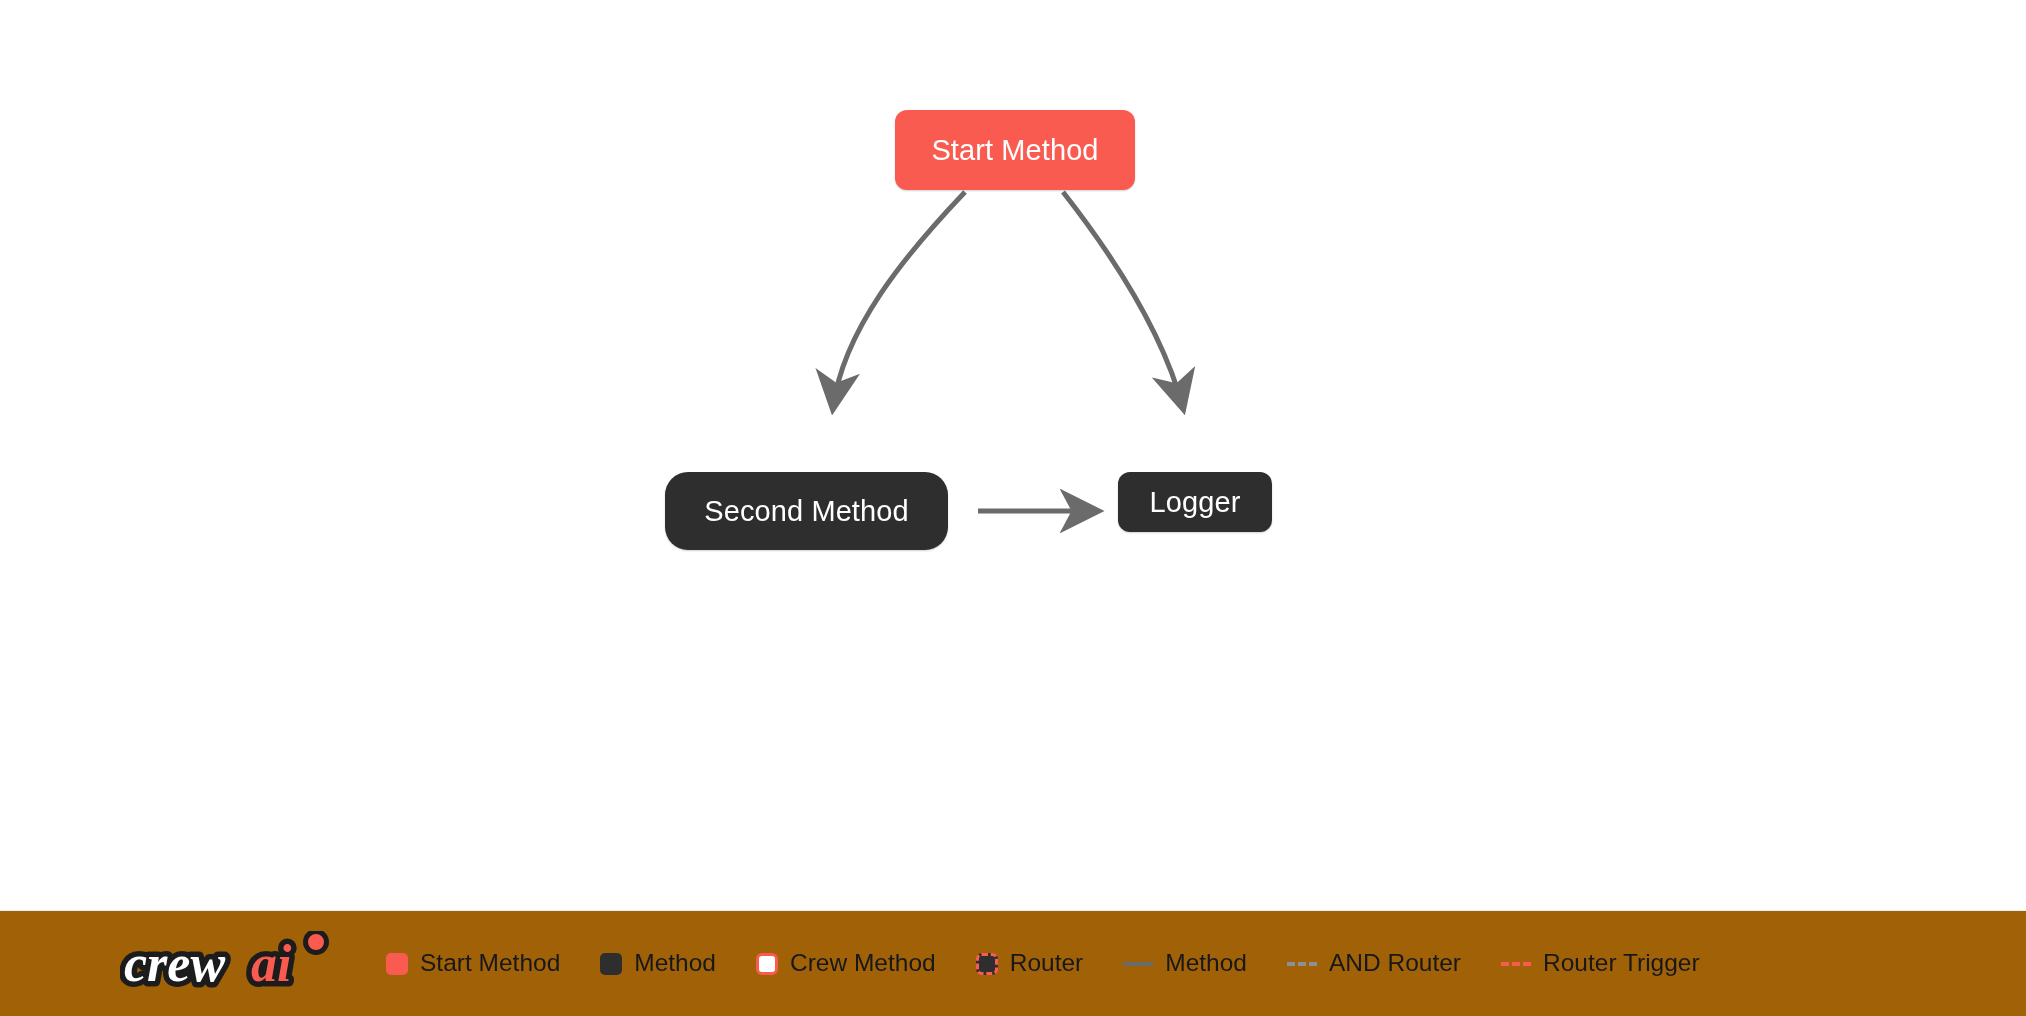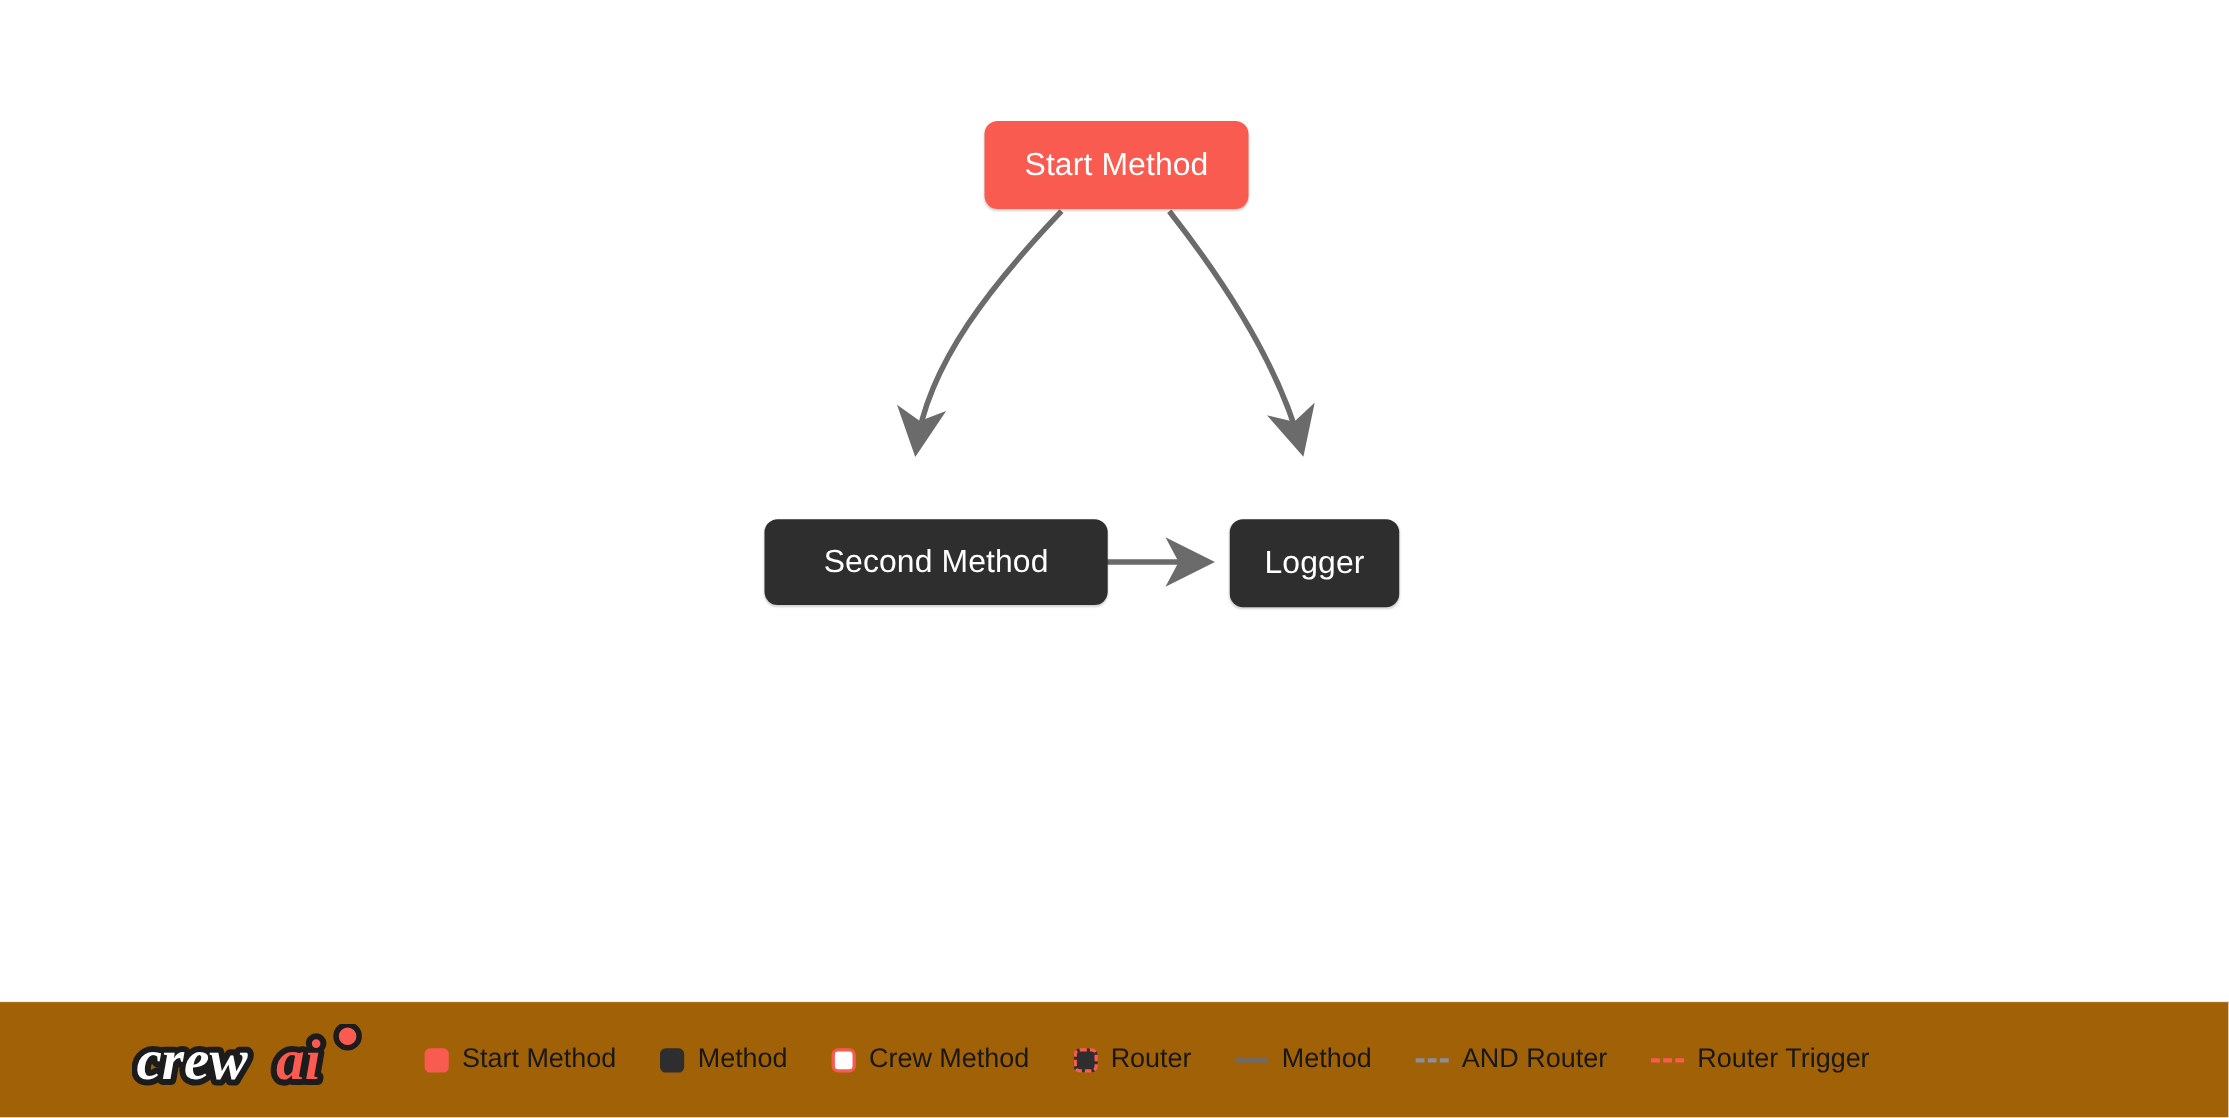--- a/index.html
+++ b/index.html
@@ -162,25 +162,25 @@
 
       <path d="M 1063 192 C 1110 252, 1163 332, 1183 408" fill="none" stroke="#6B6B6B" stroke-width="5" marker-end="url(#arrow-gray)"></path>
 
       <path d="M 978 511 L 1097 511" fill="none" stroke="#6B6B6B" stroke-width="5" marker-end="url(#arrow-gray)"></path>
     </svg>
 
     <div class="flow-node start" style="left:895px; top:110px; width:240px; height:80px;">
       <span>Start Method</span>
     </div>
 
-    <div class="flow-node method" style="left:695px; top:472px; width:312px; height:78px;">
+    <div class="flow-node method" style="left:665px; top:472px; width:283px; height:78px;border-radius:23px;">
       <span>Second Method</span>
     </div>
 
-    <div class="flow-node method" style="left:1118px; top:472px; width:154px; height:80px;">
+    <div class="flow-node method" style="left:1118px; top:472px; width:154px; height:60px;">
       <span>Logger</span>
     </div>
 
   </div>
 
   <div id="footer">
 
     <div id="logo">
       <svg width="228" height="66" viewBox="0 0 228 66" aria-hidden="true">
         <g font-family="'Liberation Serif', serif" font-size="52" font-style="italic" font-weight="bold">

